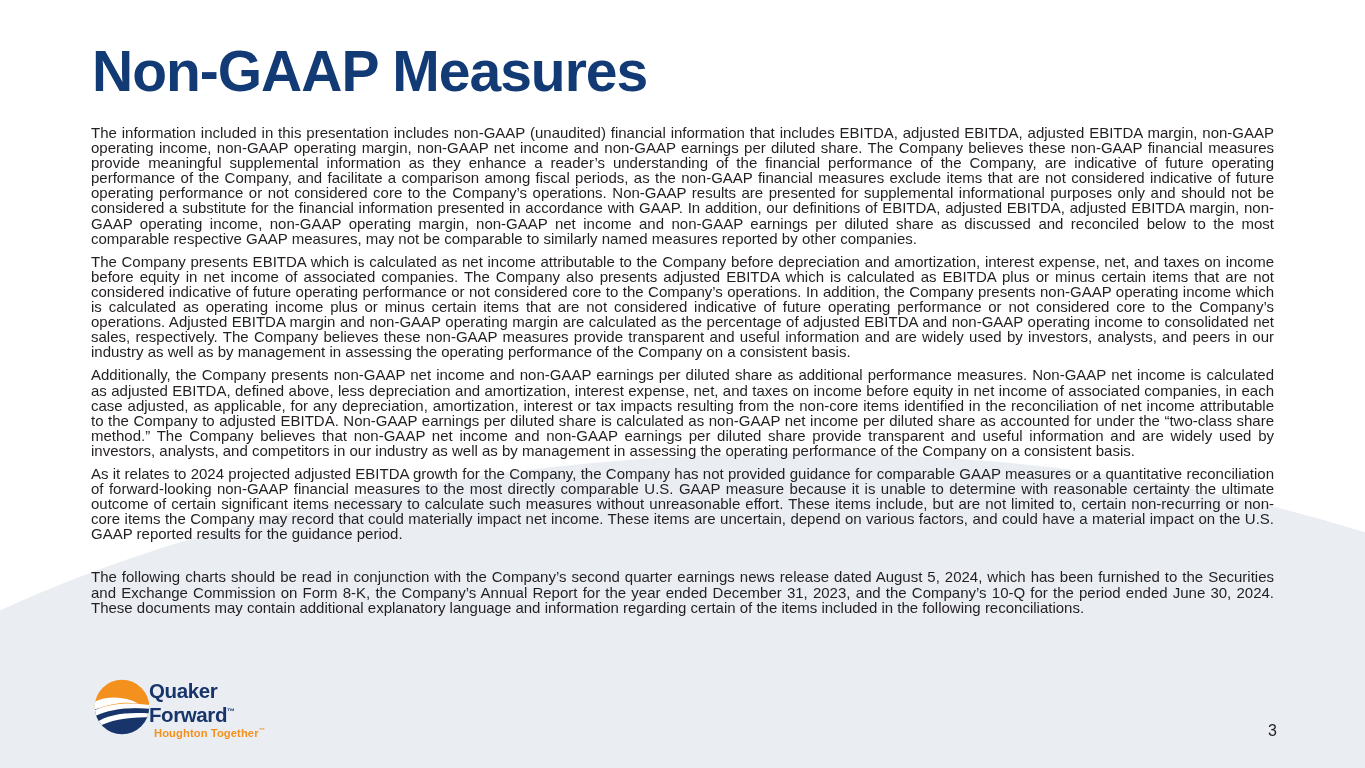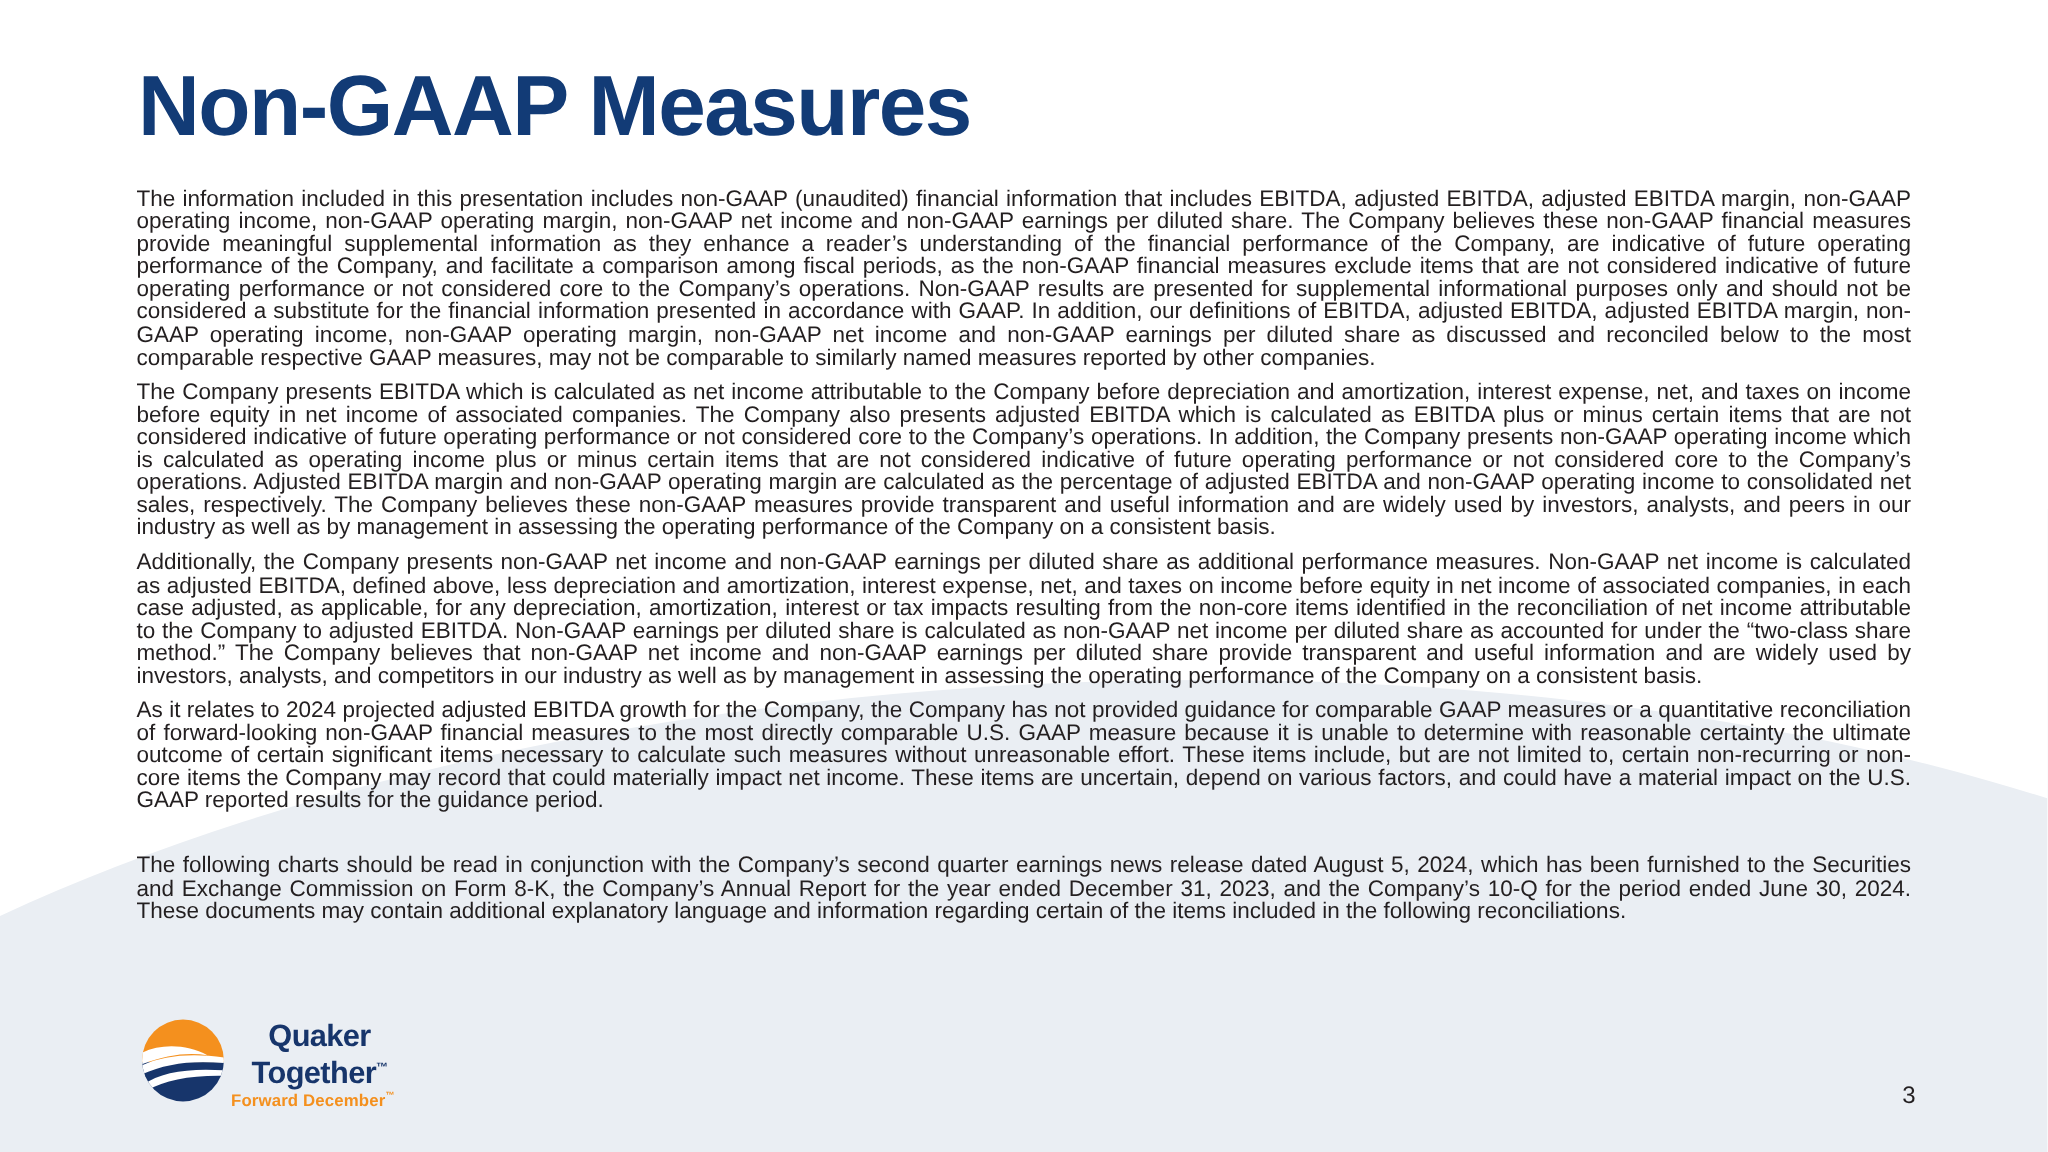--- a/index.html
+++ b/index.html
@@ -93,21 +93,20 @@
     left: 56px;
     top: 2px;
     width: 128px;
   }
   .logo-word {
     font-size: 20.5px;
     font-weight: bold;
     color: #17356b;
     line-height: 21px;
     letter-spacing: -0.4px;
-    text-align: center;
   }
   .logo-tm {
     font-size: 8px;
     vertical-align: super;
     font-weight: bold;
   }
   .logo-tag {
     font-size: 11.2px;
     color: #f4901e;
     font-weight: bold;
@@ -165,22 +164,22 @@
       <g clip-path="url(#circ)">
         <rect x="0" y="0" width="100" height="52" fill="#f4901e"></rect>
         <rect x="0" y="52" width="100" height="48" fill="#17356b"></rect>
         <path d="M -6 46 C 18 30, 52 30, 78 44 C 54 40, 26 44, -6 58 Z" fill="#ffffff"></path>
         <path d="M -6 60 C 22 44, 60 40, 106 48 C 106 52, 106 52, 106 54 C 60 48, 26 54, -6 70 Z" fill="#ffffff"></path>
         <path d="M 4 78 C 26 62, 62 58, 106 62 C 106 66, 106 66, 106 68 C 64 66, 30 72, 10 84 Z" fill="#ffffff"></path>
       </g>
     </svg>
     <div class="logo-text">
       <div class="logo-word">Quaker</div>
-      <div class="logo-word"><span>Together</span><span class="logo-tm">™</span></div>
-      <div class="logo-tag"><span>Forward December</span><sup>™</sup></div>
+      <div class="logo-word"><span>Forward</span><span class="logo-tm">™</span></div>
+      <div class="logo-tag"><span>Houghton Together</span><sup>™</sup></div>
     </div>
   </div>
 
   <div class="page-number">3</div>
 
   <div class="copyright">©2024 Quaker Houghton. All Rights Reserved</div>
 
 </div>
 
 </body></html>

